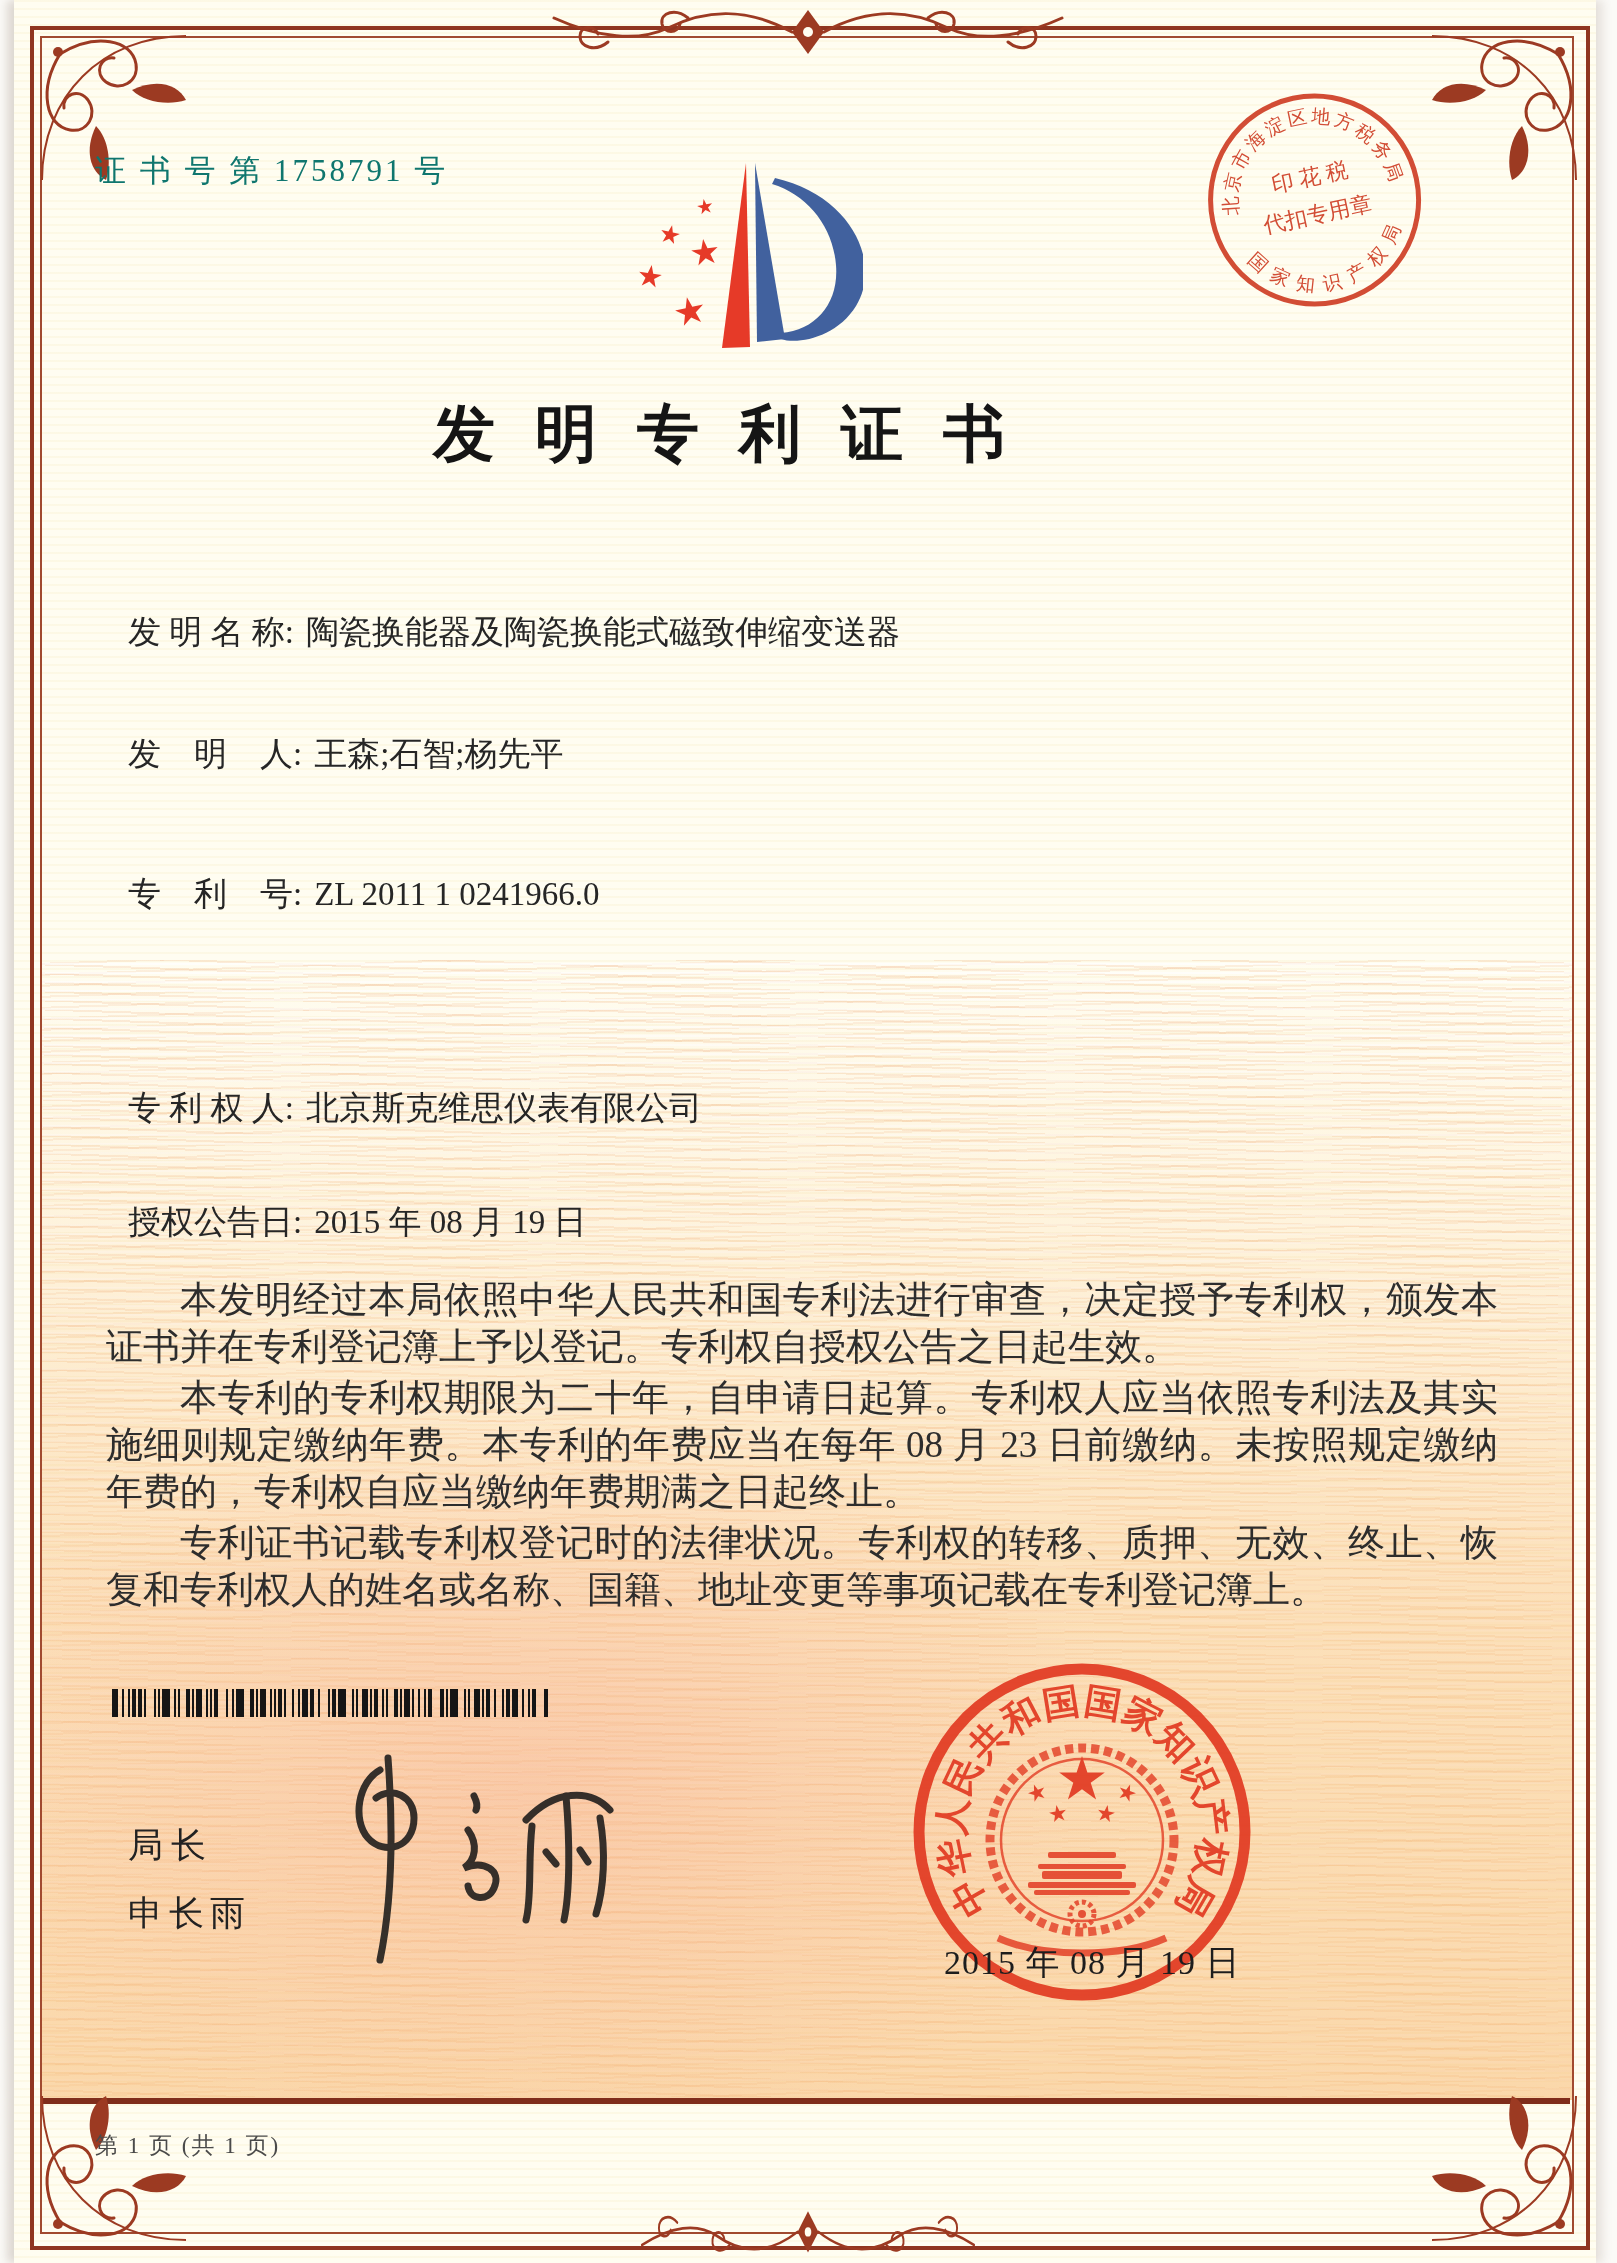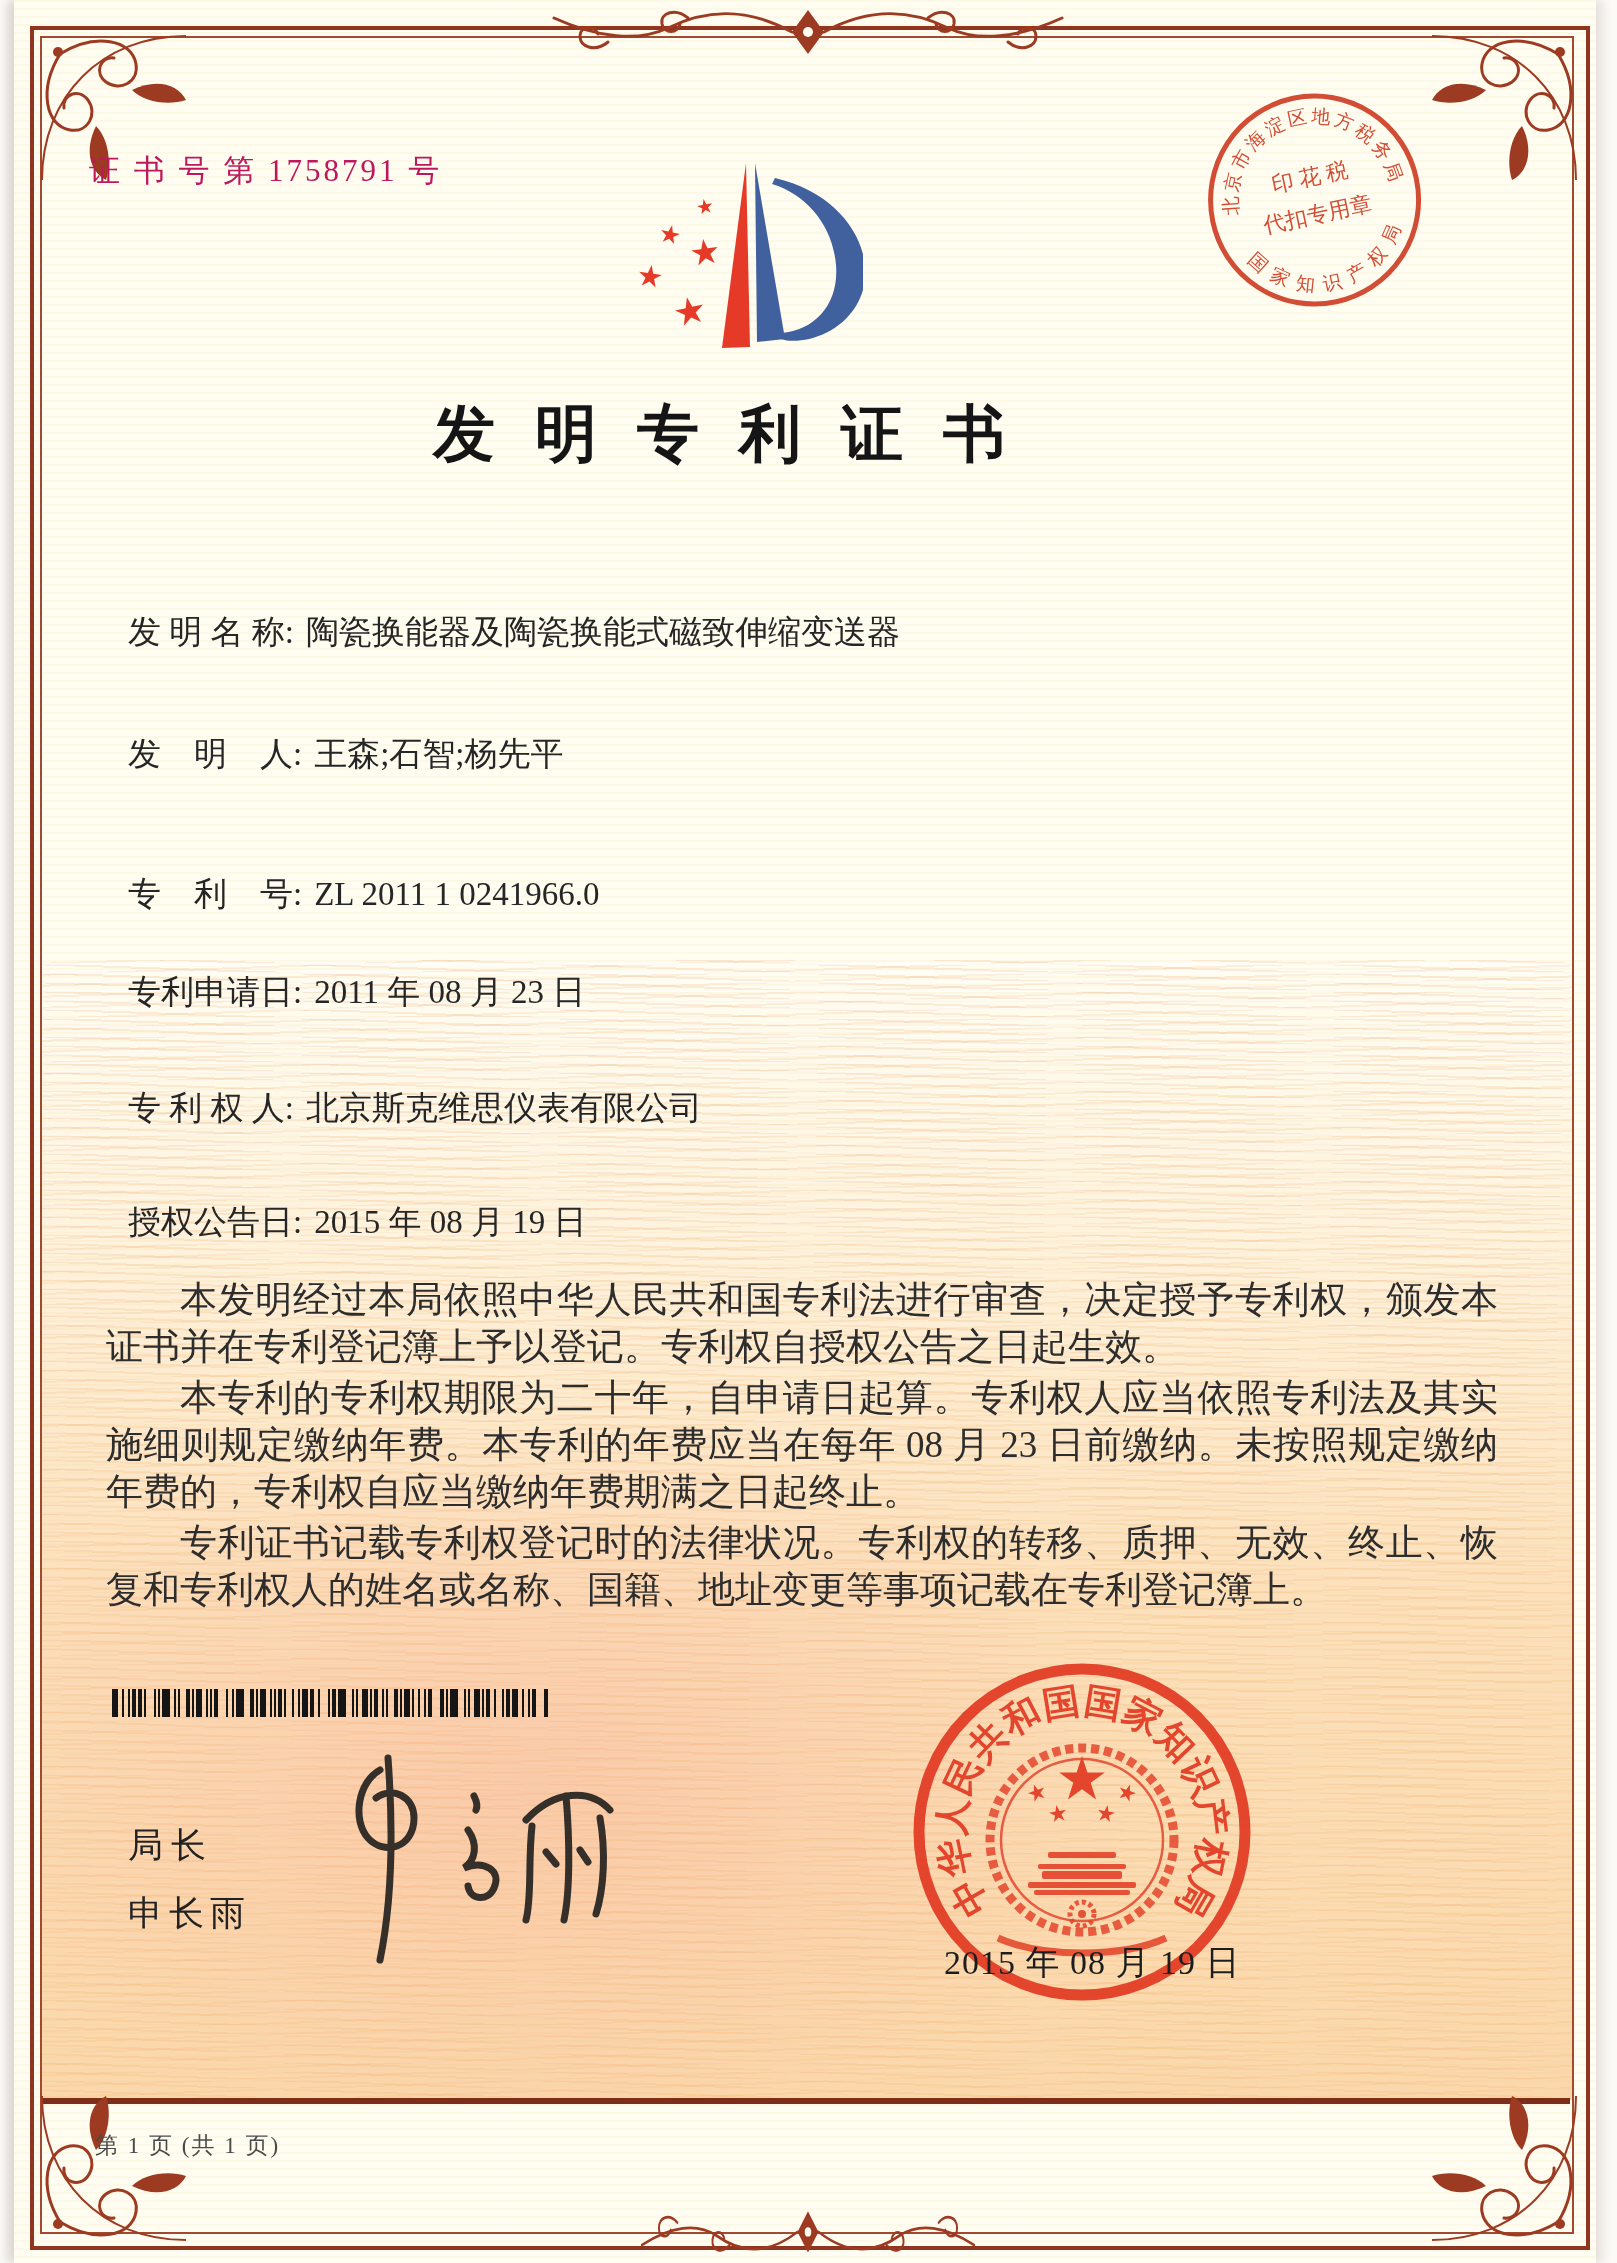--- a/index.html
+++ b/index.html
@@ -21,21 +21,21 @@
   
   .frame-outer{position:absolute;left:30px;top:26px;width:1552px;height:2216px;
                border:4px solid #8f3520;}
   .frame-inner{position:absolute;left:40px;top:36px;width:1530px;height:2194px;
                border:2px solid #a14a30;}
   .rule-bottom{position:absolute;left:42px;top:2098px;width:1528px;height:6px;background:#7f2d1b;}
   .orn{position:absolute;z-index:3;}
   .orn svg{display:block;}
   .flip-x{transform:scaleX(-1);} .flip-y{transform:scaleY(-1);} .flip-xy{transform:scale(-1,-1);}
   
-  .cert-no{position:absolute;left:89px;top:150px;font-size:31px;color:#be185d;letter-spacing:3px;z-index:4;}
+  .cert-no{position:absolute;left:95px;top:150px;font-size:31px;color:#0f766e;letter-spacing:3px;z-index:4;}
   .logo{position:absolute;left:598px;top:138px;z-index:4;}
   .tax-stamp{position:absolute;left:1195px;top:80px;z-index:5;transform:rotate(-12deg);opacity:.93;}
   .title{position:absolute;left:0;top:392px;width:1410px;text-align:center;
          font-size:62px;font-weight:600;color:#151515;letter-spacing:40px;text-indent:40px;z-index:4;padding-left:14px;}
   .field-row{position:absolute;left:128px;font-size:33px;color:#262626;z-index:4;white-space:nowrap;}
   .field-row .val{margin-left:12px;}
   .f0{top:610px;} .f1{top:732px;} .f2{top:872px;} .f3{top:970px;} .f4{top:1086px;} .f5{top:1200px;}
   .body-text{position:absolute;left:106px;top:1276px;width:1392px;z-index:4;}
   .body-text p{margin:0 0 4px 0;font-size:37px;line-height:47px;color:#2d2d2d;
                text-align:justify;text-indent:2em;}
@@ -200,23 +200,20 @@
 
   <div class="field-row f0">
     <span>发 明 名 称:</span><span class="val">陶瓷换能器及陶瓷换能式磁致伸缩变送器</span>
   </div>
   <div class="field-row f1">
     <span>发　明　人:</span><span class="val">王森;石智;杨先平</span>
   </div>
   <div class="field-row f2">
     <span>专　利　号:</span><span class="val">ZL 2011 1 0241966.0</span>
   </div>
-  <div class="field-row f3">
-    <span>专利申请日:</span><span class="val">2011 年 08 月 23 日</span>
-  </div>
   <div class="field-row f4">
     <span>专 利 权 人:</span><span class="val">北京斯克维思仪表有限公司</span>
   </div>
   <div class="field-row f5">
     <span>授权公告日:</span><span class="val">2015 年 08 月 19 日</span>
   </div>
 
   <div class="body-text">
     <p>本发明经过本局依照中华人民共和国专利法进行审查，决定授予专利权，颁发本证书并在专利登记簿上予以登记。专利权自授权公告之日起生效。</p>
     <p>本专利的专利权期限为二十年，自申请日起算。专利权人应当依照专利法及其实施细则规定缴纳年费。本专利的年费应当在每年 08 月 23 日前缴纳。未按照规定缴纳年费的，专利权自应当缴纳年费期满之日起终止。</p>

